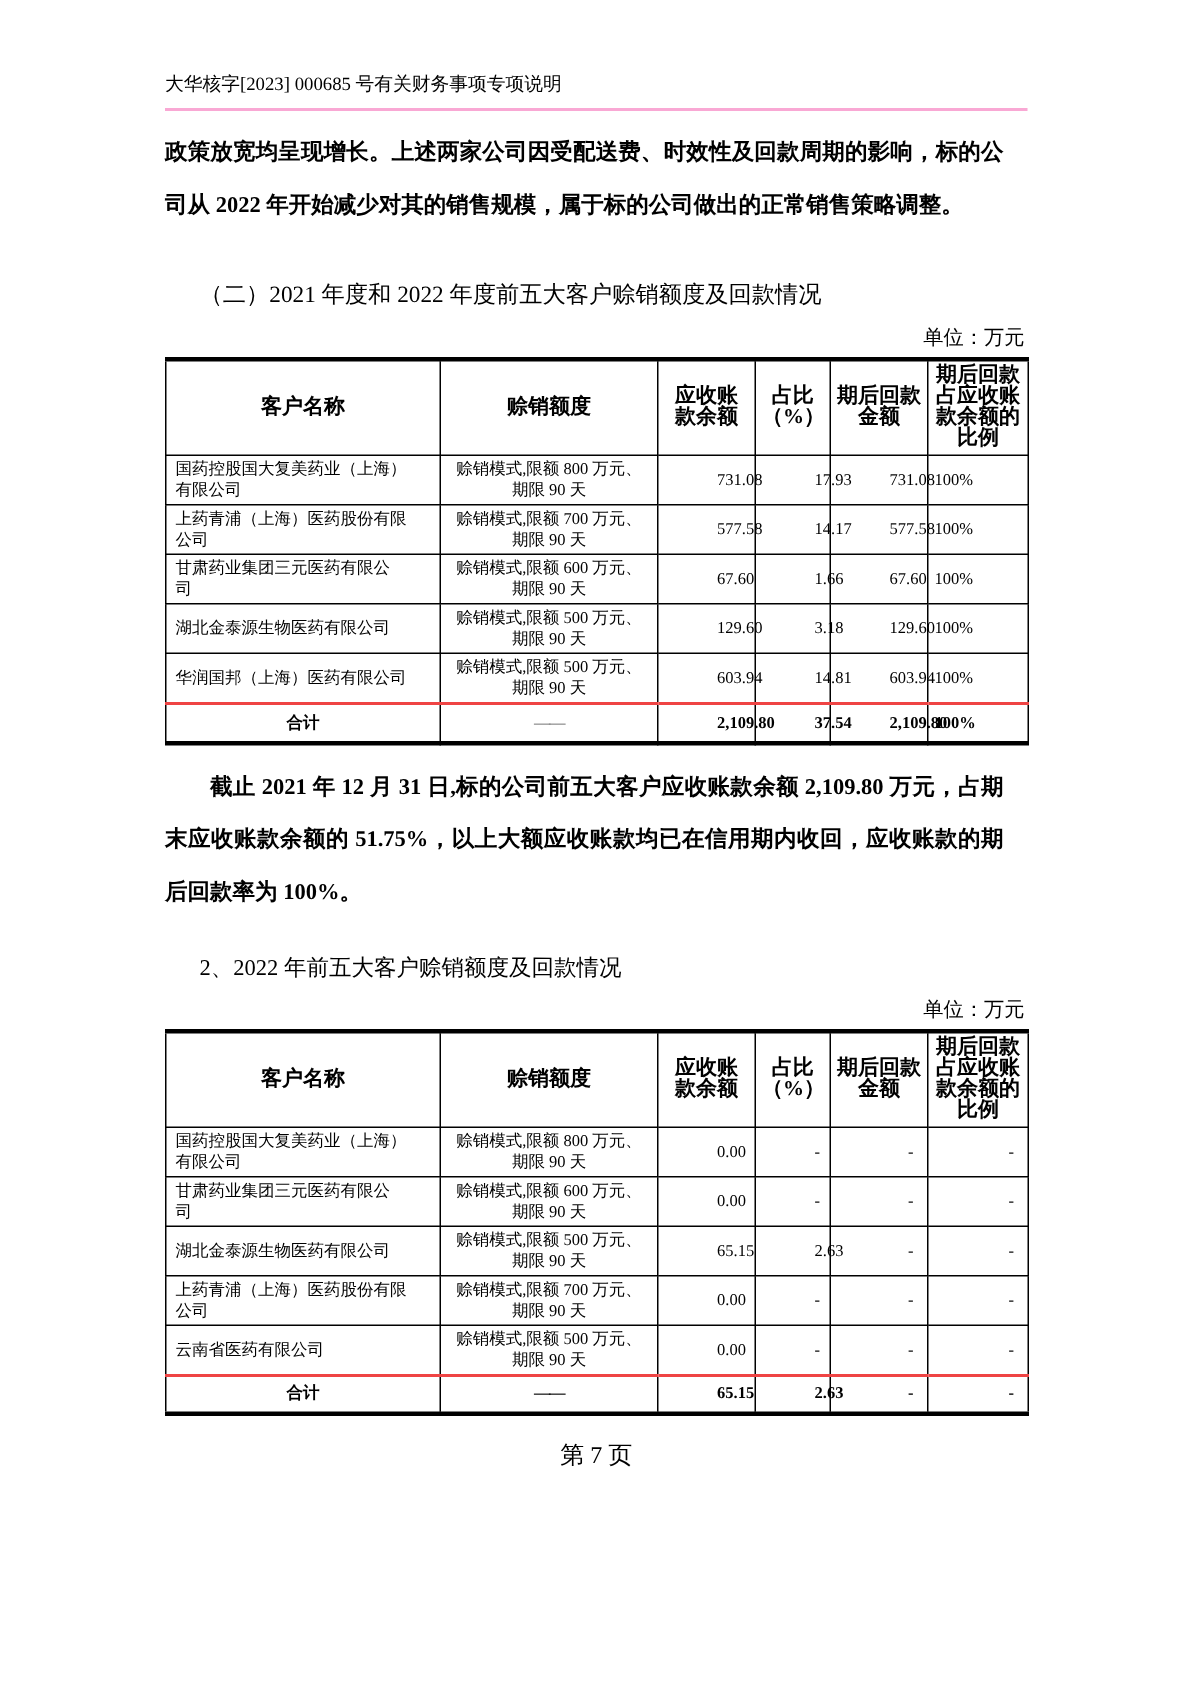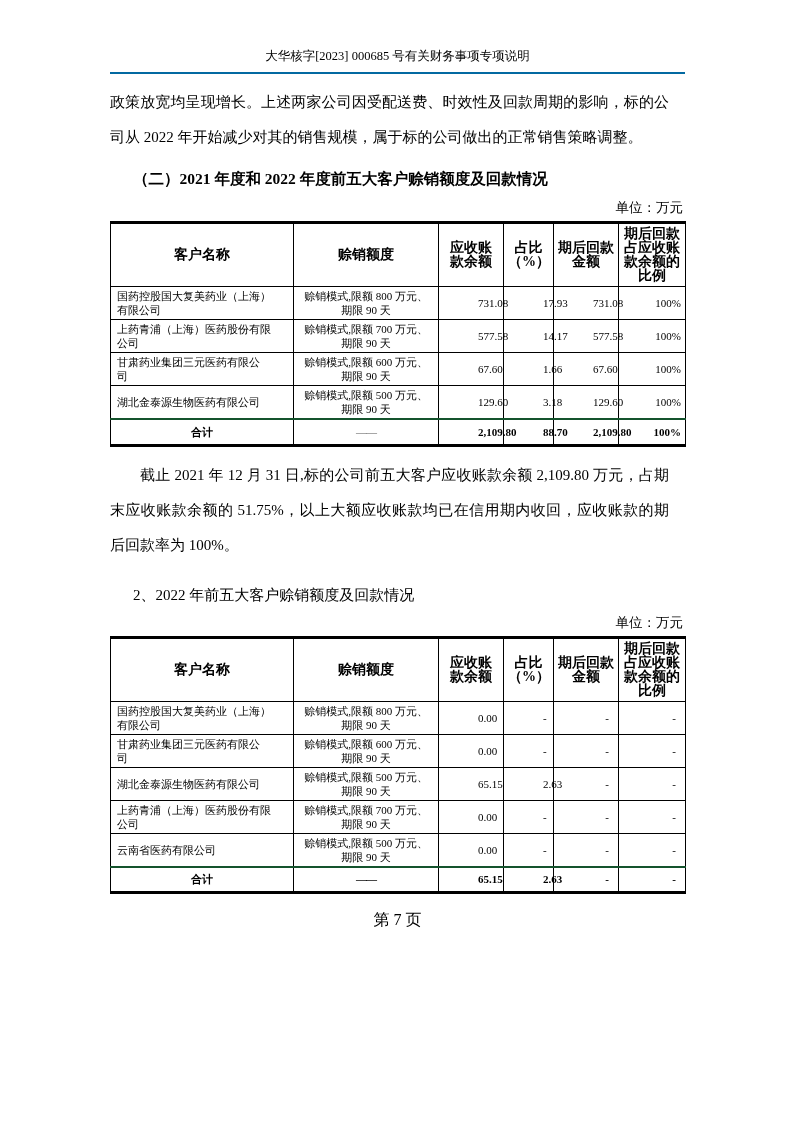--- a/index.html
+++ b/index.html
@@ -6,38 +6,39 @@
   html, body { margin: 0; padding: 0; }
   body {
     width: 793px; height: 1122px;
     background: #ffffff; color: #000000;
     font-family: "Liberation Serif", "DejaVu Serif", serif;
     overflow: hidden;
   }
   .page { padding: 48px 108px 0 110px; }
 
   .doc-header {
-    text-align: center;
+    text-align: left;
     font-size: 12.5px;
     padding-bottom: 7px;
-    border-bottom: 2px solid #0369a1;
+    border-bottom: 2px solid #f9a8d4;
   }
 
   .para {
     font-size: 15px;
     line-height: 35px;
     text-align: justify;
     margin: 11px 16px 0 0;
+    font-weight: bold;
   }
   .para.indent { text-indent: 30px; }
 
   .section-heading {
     font-size: 15.5px;
-    font-weight: bold;
-    margin: 14px 0 0 23px;
+    font-weight: normal;
+    margin: 31px 0 0 23px;
   }
   .sub-heading {
     font-size: 15px;
     font-weight: normal;
     margin: 23px 0 0 23px;
   }
   .unit-label {
     text-align: right;
     font-size: 13.5px;
     margin: 9px 2px 4px 0;
@@ -61,23 +62,23 @@
   .credit th {
     font-weight: bold;
     height: 64px;
     text-align: center;
     font-size: 14px;
   }
   .credit td { height: 32px; }
   td.name  { text-align: left; padding-left: 6px; }
   td.terms { text-align: center; }
   td.num   { text-align: right; padding-right: 9px; padding-left: 39px; }
-  td.ctr   { text-align: right; }
+  td.ctr   { text-align: left; }
   tr.total td {
-    border-top: 2px solid #14532d;
+    border-top: 2px solid #ef4444;
     font-weight: bold;
     height: 26px;
   }
   td.t-label { text-align: center; }
   td.t-dash  { text-align: center; letter-spacing: -1px; }
   .muted-dash { color: #8a8a8a; font-weight: normal; }
 
   .footer {
     text-align: center;
     font-size: 16px;
@@ -156,25 +157,34 @@
     </tr>
     <tr>
       <td class="name">湖北金泰源生物医药有限公司</td>
       <td class="terms">赊销模式,限额 500 万元、
 期限 90 天</td>
       <td class="num">129.60</td>
       <td class="num">3.18</td>
       <td class="num">129.60</td>
       <td class="ctr">100%</td>
     </tr>
+    <tr>
+      <td class="name">华润国邦（上海）医药有限公司</td>
+      <td class="terms">赊销模式,限额 500 万元、
+期限 90 天</td>
+      <td class="num">603.94</td>
+      <td class="num">14.81</td>
+      <td class="num">603.94</td>
+      <td class="ctr">100%</td>
+    </tr>
     <tr class="total">
       <td class="t-label">合计</td>
       <td class="t-dash muted-dash">——</td>
       <td class="num">2,109.80</td>
-      <td class="num">88.70</td>
+      <td class="num">37.54</td>
       <td class="num">2,109.80</td>
       <td class="ctr">100%</td>
     </tr>
   </tbody>
     </table>
 
   <p class="para indent">截止 2021 年 12 月 31 日,标的公司前五大客户应收账款余额 2,109.80 万元，占期末应收账款余额的 51.75%，以上大额应收账款均已在信用期内收回，应收账款的期后回款率为 100%。</p>
 
   <div class="sub-heading">2、2022 年前五大客户赊销额度及回款情况</div>
 

